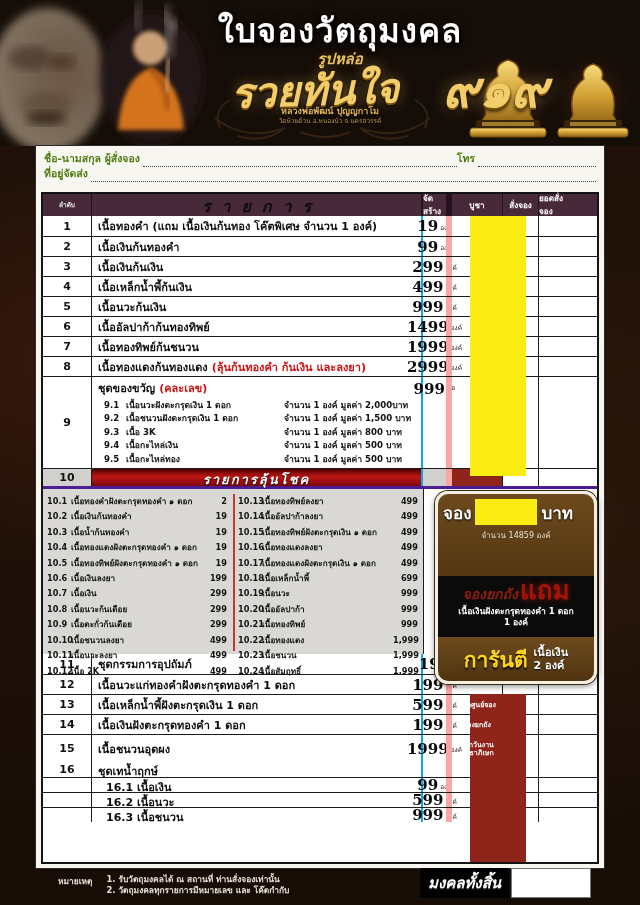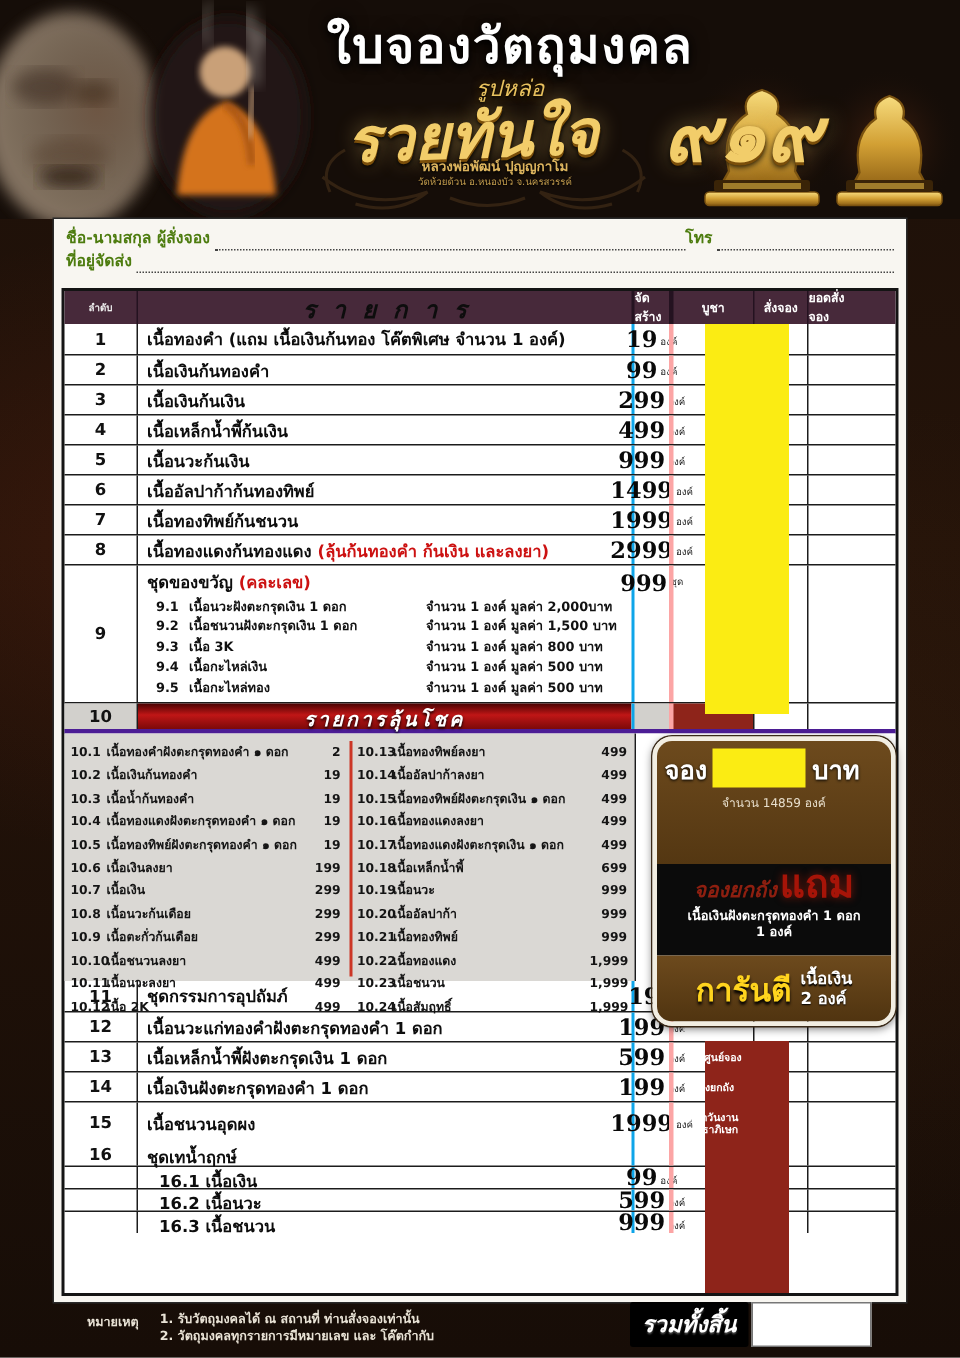--- a/index.html
+++ b/index.html
@@ -6,21 +6,21 @@
 html,body{width:640px;height:905px}
 body{font-family:"DejaVu Sans","Liberation Sans",sans-serif;background:#120a06;position:relative;overflow:hidden}
 .page{position:absolute;inset:0;background:
  radial-gradient(ellipse 420px 300px at 18% 40%, rgba(120,40,20,.25), transparent 70%),
  radial-gradient(ellipse 500px 400px at 85% 60%, rgba(90,50,20,.18), transparent 70%),
  linear-gradient(180deg,#1c1009 0%,#241309 40%,#170d07 100%)}
 
 .hero{position:absolute;left:0;top:0;width:640px;height:146px;overflow:hidden;background:#150d08}
 .hero svg{position:absolute;left:0;top:0}
 .hero-title{position:absolute;left:160px;top:4px;width:360px;text-align:center;color:#fff;font-size:33px;font-weight:bold;text-shadow:0 2px 4px #000,0 0 12px rgba(0,0,0,.8);letter-spacing:1px}
-.hero-sub{position:absolute;left:250px;top:47px;width:180px;text-align:center;color:#e9c25f;font-size:15px;font-weight:normal;font-style:italic;text-shadow:0 1px 2px #000,0 0 6px #5a3a07}
+.hero-sub{position:absolute;left:250px;top:47px;width:180px;text-align:center;color:#e9c25f;font-size:15px;font-weight:bold;font-style:italic;text-shadow:0 1px 2px #000,0 0 6px #5a3a07}
 .hero-series{position:absolute;left:185px;top:58px;width:260px;text-align:center;color:#f2cd6a;font-size:41px;font-weight:bold;font-style:italic;transform:rotate(-2deg);text-shadow:0 2px 0 #7a4e0a,0 3px 3px #000,0 0 14px rgba(242,205,106,.45)}
 .hero-num{position:absolute;left:430px;top:50px;width:130px;text-align:center;color:#f2cd6a;font-size:50px;font-weight:bold;font-style:italic;text-shadow:0 2px 0 #7a4e0a,0 3px 4px #000,0 0 16px rgba(242,205,106,.45)}
 .hero-monk{position:absolute;left:210px;top:104px;width:240px;text-align:center;color:#dcb45e;font-size:9px;font-weight:bold;text-shadow:0 1px 2px #000}
 .hero-temple{position:absolute;left:210px;top:116px;width:240px;text-align:center;color:#c09a4c;font-size:6.5px;text-shadow:0 1px 1px #000}
 
 .sheet{position:absolute;left:36px;top:146px;width:568px;height:722px;background:#f8f6f1;box-shadow:0 0 0 1px #2a2a2a}
 .fields{padding:6px 8px 0 8px;color:#4d7c0f}
 .fline{display:flex;align-items:flex-end;font-size:10.5px;font-weight:bold;height:15px}
 .flabel{white-space:nowrap;padding-right:3px}
 .dots{border-bottom:1.5px dotted #444;height:12px}
@@ -28,21 +28,21 @@
 .tail{width:118px}
 .fullline{margin-top:3px;height:10px;border-bottom:1.5px dotted #444}
 
 .otable{position:absolute;left:5px;top:46px;width:558px;height:672px;border:2px solid #141414;background:#fff}
 .trow{display:flex;border-top:1px solid #1c1c1c;align-items:center;min-height:20px}
 .trow:first-child{border-top:none}
 .c{align-self:stretch;display:flex;align-items:center}
 .cnum{width:48px;justify-content:center;font-size:11px;font-weight:bold;color:#111}
 .citem{width:330px;border-left:1px solid #1c1c1c;padding-left:6px;font-size:11px;font-weight:bold;color:#0d0d0d;flex-wrap:wrap}
 .cmade{width:25px;border-left:2px solid #0ea5e9;justify-content:center}
-.cprice{width:56px;border-left:3px solid #fca5a5;justify-content:center}
+.cprice{width:56px;border-left:6px solid #fca5a5;justify-content:center}
 .corder{width:36px;border-left:1px solid #1c1c1c}
 .ctotal{width:38px;border-left:1px solid #1c1c1c}
 .thead{background:#47293a;color:#fff;height:22px}
 .thead .c{border-color:#241220}
 .thead .cnum{font-size:6.5px;color:#eee}
 .thead .citem{font-size:16px;font-style:italic;font-weight:bold;justify-content:center;letter-spacing:11px;padding-left:11px}
 .thead .cmade,.thead .cprice,.thead .corder,.thead .ctotal{font-size:8.2px;font-weight:bold;justify-content:center}
 .qty{font-family:"DejaVu Serif","Liberation Serif",serif;font-size:15px;font-weight:bold;color:#090909}
 .unit{font-size:6.5px;color:#222;margin-left:2px;margin-top:3px}
 .ired{color:#cc1111;margin-left:4px}
@@ -661,17 +661,17 @@
   </div>
 
   <div class="footnotes">
     <div class="notelabel">หมายเหตุ</div>
     <div>
       <div class="noteline">1. รับวัตถุมงคลได้ ณ สถานที่ ท่านสั่งจองเท่านั้น</div>
       <div class="noteline">2. วัตถุมงคลทุกรายการมีหมายเลข และ โค๊ตกำกับ</div>
     </div>
   </div>
   <div class="totalbar">
-    <div class="totallabel">รวมทั้งสิ้น</div>
+    <div class="totallabel">มงคลทั้งสิ้น</div>
     <div class="totalbox"></div>
   </div>
 
 </div>
 
 </body></html>

